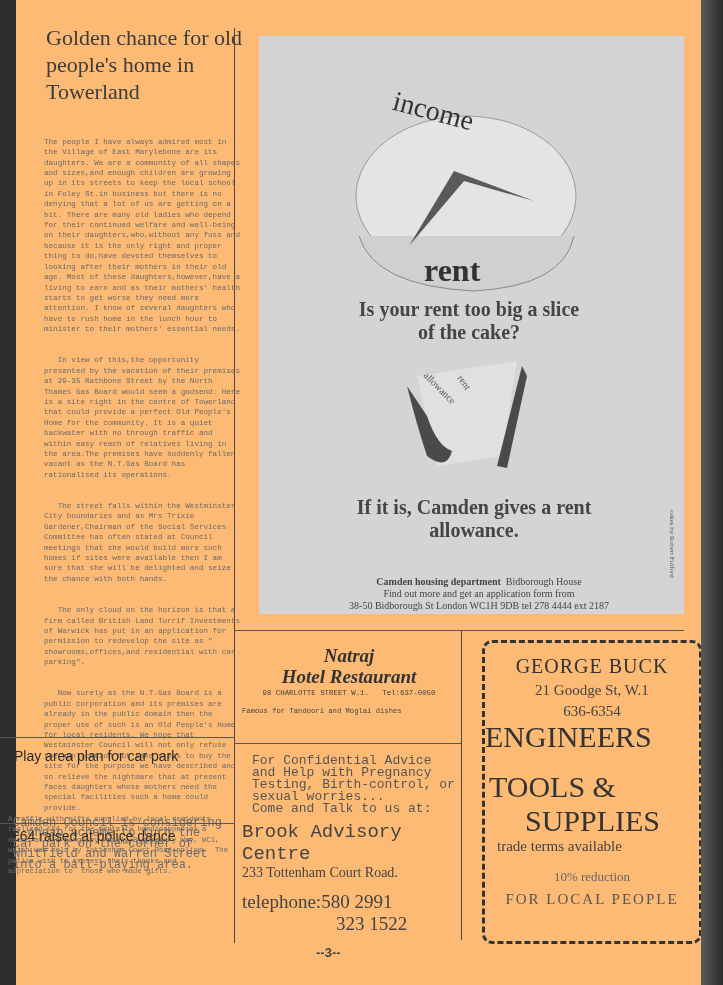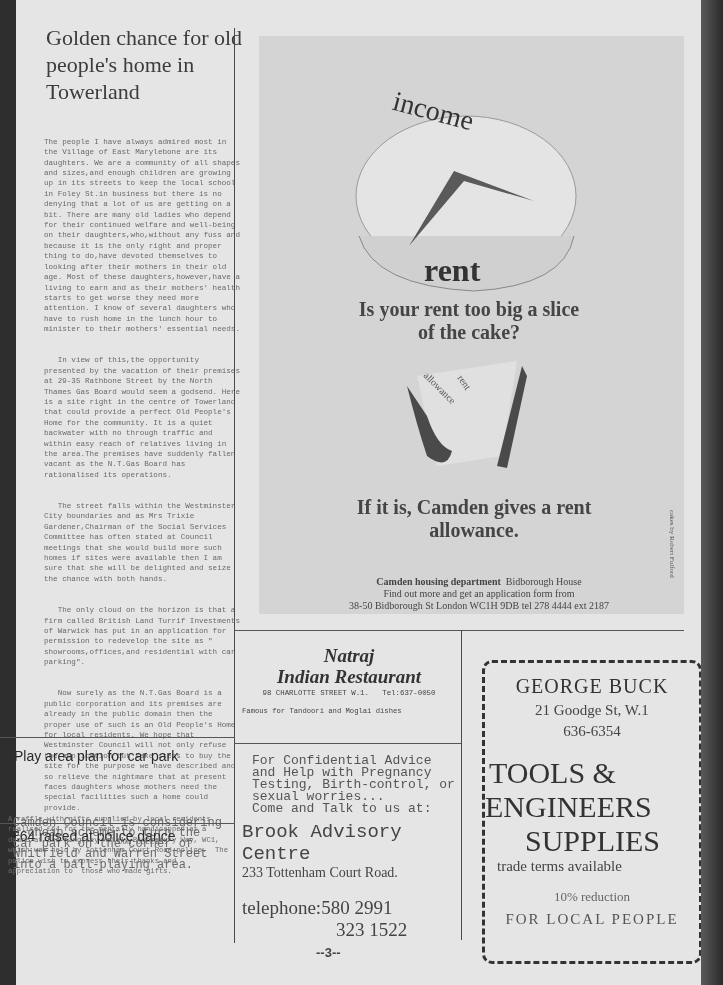--- a/index.html
+++ b/index.html
@@ -4,21 +4,21 @@
 <style>
   html, body { margin:0; padding:0; }
   body {
     width:723px; height:985px; overflow:hidden; position:relative;
     background:#2e2e2e;
     font-family:"Liberation Serif", serif;
     color:#3a3a3a;
   }
   .page {
     position:absolute; left:16px; top:0; width:685px; height:985px;
-    background:#e5e5e5;
+    background:#fdba74;
   }
   .right-shadow { position:absolute; right:0; top:0; width:22px; height:985px;
     background:linear-gradient(to right,#5a5a5a,#2a2a2a); }
   .colrule { position:absolute; background:#4a4a4a; }
   
   .headline {
     position:absolute; left:30px; top:24px; width:200px;
     font-family:"Liberation Serif", serif; font-size:22px; line-height:27px; color:#3c3c3c;
   }
   .typed {
@@ -39,21 +39,21 @@
     font-size:20px; line-height:23px; text-align:center;
   }
   .small-serif { font-family:"Liberation Serif", serif; font-size:10px; color:#444; line-height:12px; }
   .credit {
     position:absolute; left:660px; top:510px; transform:rotate(90deg); transform-origin:left top;
     font-size:7px; color:#555; white-space:nowrap;
   }
   .center { text-align:center; }
   .italic-serif { font-family:"Liberation Serif", serif; font-style:italic; font-weight:bold; color:#333; }
   .buck-box {
-    position:absolute; left:466px; top:660px; width:214px; height:298px;
+    position:absolute; left:466px; top:640px; width:214px; height:298px;
     border:3px dashed #333; border-radius:10px;
   }
 </style>
 </head>
 <body>
 
 <div class="page">
 
   <div class="headline">Golden chance for old people's home in Towerland</div>
   <div class="article-body typed">
@@ -103,42 +103,42 @@
     </div>
   </div>
   <div class="credit">cakes by Robert Fulford</div>
 
   <div class="hr" style="left:218px; top:630px; width:450px;"></div>
   <div class="hr" style="left:218px; top:743px; width:228px;"></div>
   <div class="colrule" style="left:445px; top:630px; width:1px; height:310px;"></div>
 
   <div style="position:absolute; left:222px; top:645px; width:222px;" class="center">
     <div class="italic-serif" style="font-size:19px; line-height:21px;">Natraj</div>
-    <div class="italic-serif" style="font-size:19px; line-height:22px;">Indian Restaurant</div>
+    <div class="italic-serif" style="font-size:19px; line-height:22px;">Hotel Restaurant</div>
     <div class="typed" style="font-size:7.4px; color:#444;">98 CHARLOTTE STREET W.1.   Tel:637-0050</div>
     <div class="typed" style="margin-top:8px; font-size:7.2px; color:#444; text-align:left; padding-left:4px;">Famous for Tandoori and Moglai dishes</div>
   </div>
 
   <div style="position:absolute; left:226px; top:755px; width:220px;">
     <div class="typed" style="font-size:13px; line-height:12px; color:#555; padding-left:10px;">For Confidential Advice and Help with Pregnancy Testing, Birth-control, or sexual worries...
 Come and Talk to us at:</div>
     <div style="font-family:Liberation Mono, monospace; font-size:19px; color:#444; margin-top:6px;">Brook Advisory Centre</div>
     <div style="font-family:'Liberation Serif',serif; font-size:14px; color:#444;">233 Tottenham Court Road.</div>
-    <div style="font-family:'Liberation Serif',serif; font-size:19px; color:#444; margin-top:16px;">
+    <div style="font-family:'Liberation Serif',serif; font-size:19px; color:#444; margin-top:10px;">
       <span>telephone:</span><span>580 2991</span>
     </div>
     <div style="font-family:'Liberation Serif',serif; font-size:19px; color:#444; padding-left:94px;">323 1522</div>
   </div>
 
   <div class="buck-box">
     <div class="center" style="font-family:'Liberation Serif',serif; font-size:20px; color:#333; margin-top:12px; letter-spacing:1px;">GEORGE BUCK</div>
     <div class="center" style="font-family:'Liberation Serif',serif; font-size:15px; color:#444; margin-top:4px;">21 Goodge St, W.1</div>
     <div class="center" style="font-family:'Liberation Serif',serif; font-size:15px; color:#444; margin-top:4px;">636-6354</div>
+    <div style="font-family:'Liberation Serif',serif; font-size:30px; line-height:34px; color:#333; padding-left:0px;">ENGINEERS</div>
     <div style="font-family:'Liberation Serif',serif; font-size:30px; line-height:34px; color:#333; margin-top:16px; padding-left:4px;">TOOLS &amp;</div>
-    <div style="font-family:'Liberation Serif',serif; font-size:30px; line-height:34px; color:#333; padding-left:0px;">ENGINEERS</div>
     <div style="font-family:'Liberation Serif',serif; font-size:30px; line-height:34px; color:#333; padding-left:40px;">SUPPLIES</div>
     <div style="font-family:'Liberation Serif',serif; font-size:15px; color:#444; padding-left:12px;">trade terms available</div>
     <div class="center" style="font-family:'Liberation Serif',serif; font-size:13px; color:#666; margin-top:14px;">10% reduction</div>
     <div class="center" style="font-family:'Liberation Serif',serif; font-size:15px; color:#555; margin-top:6px; letter-spacing:2px;">FOR LOCAL PEOPLE</div>
   </div>
 
   <div style="position:absolute; left:300px; top:945px; font-family:'Liberation Sans',sans-serif; font-size:13px; font-weight:bold; color:#444;">--3--</div>
 </div>
 <div class="right-shadow"></div>
 

